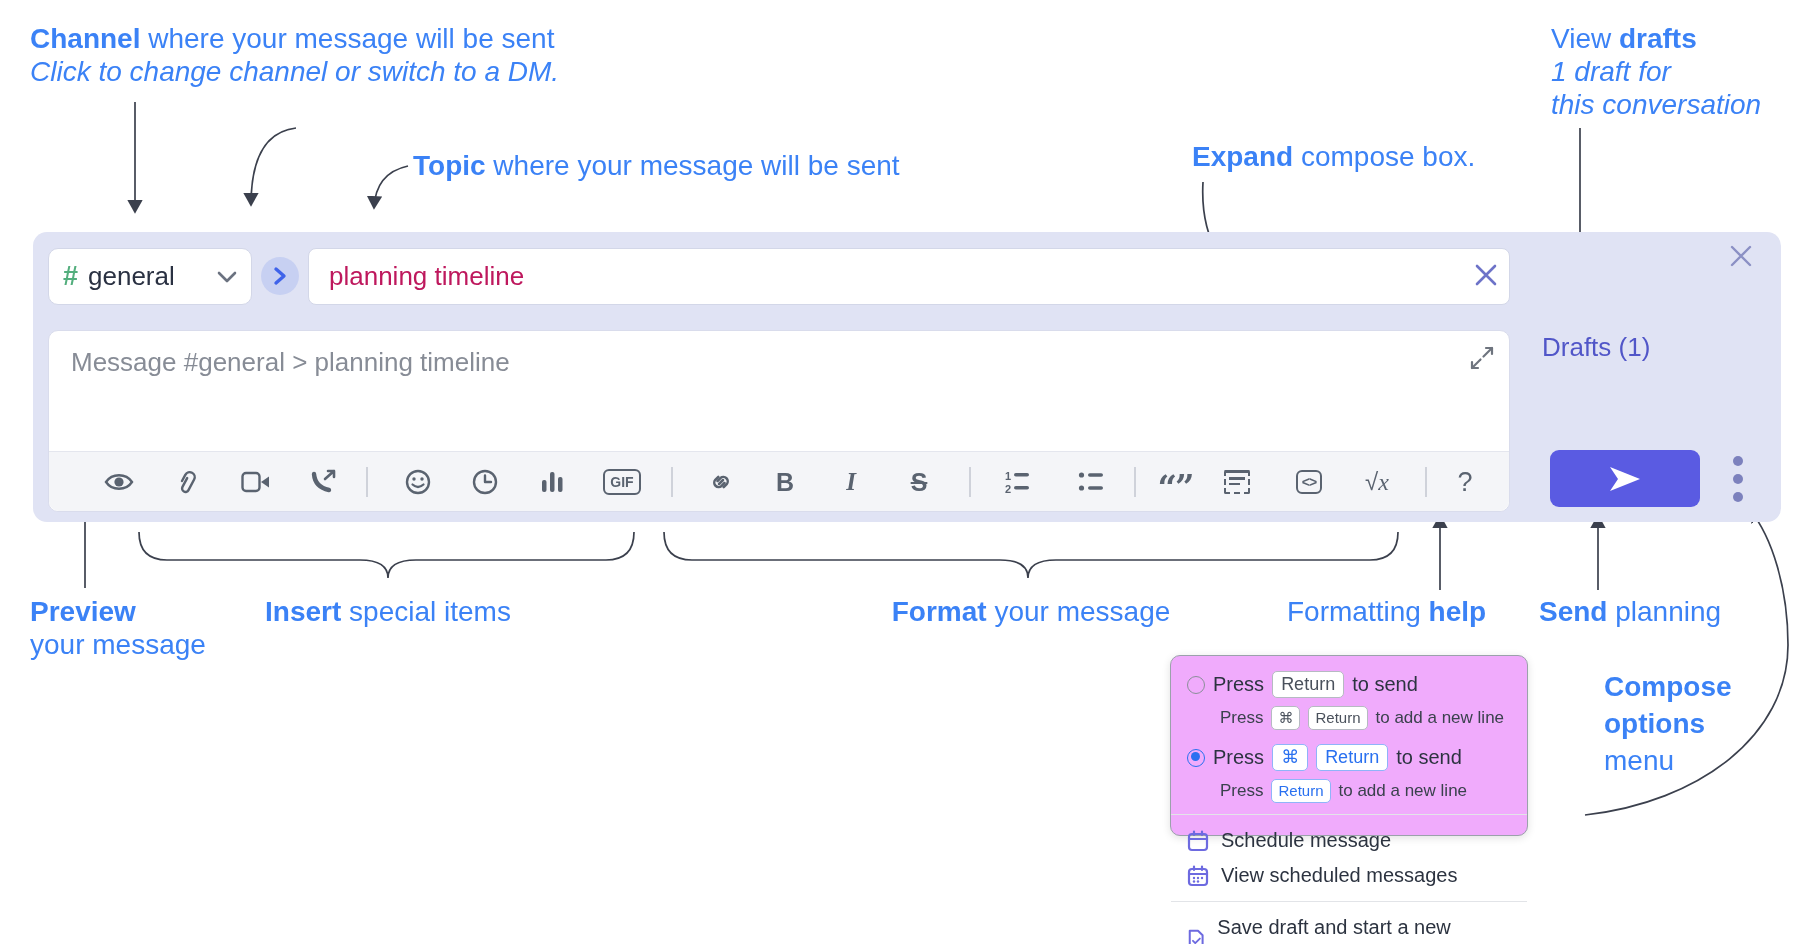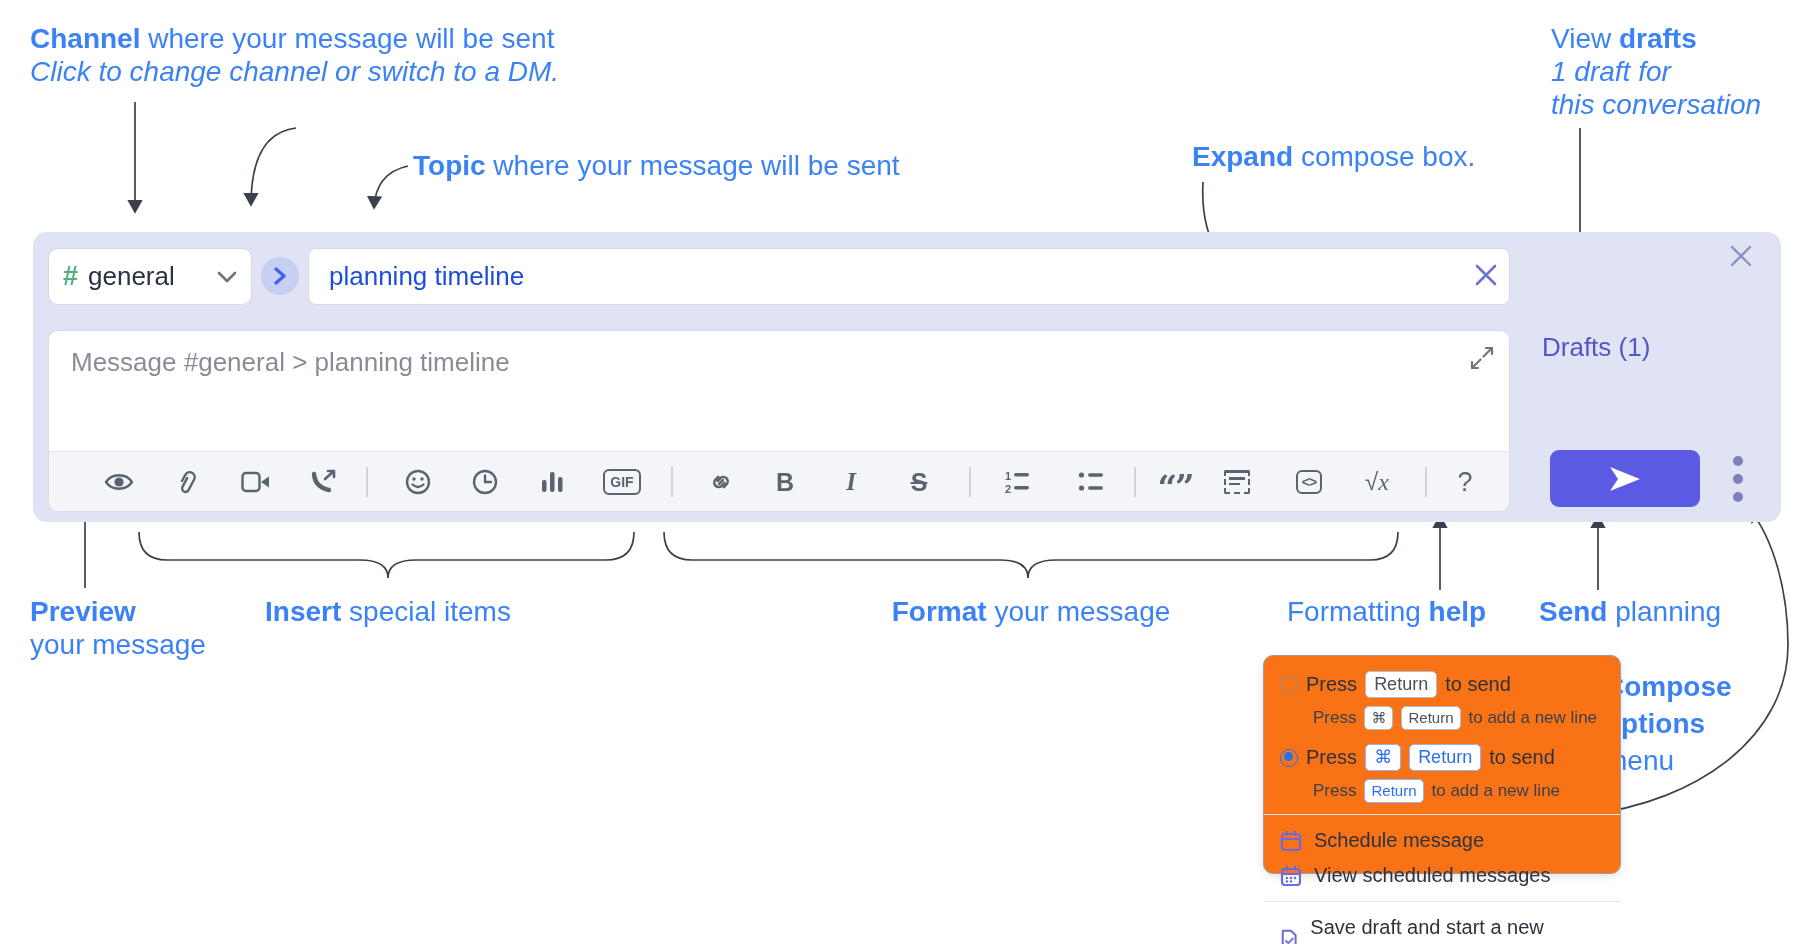--- a/index.html
+++ b/index.html
@@ -18,21 +18,21 @@
   
   #compose { position:absolute; left:33px; top:232px; width:1748px; height:290px;
              background:#e0e3f4; border-radius:14px; }
   .pill { position:absolute; background:#fff; border:1px solid #d3d7e8; border-radius:10px; }
   #channel-pill { left:15px; top:16px; width:204px; height:57px; display:flex; align-items:center; gap:10px; padding:0 14px; cursor:pointer; }
   #channel-pill .hash { color:#53ae7d; font-weight:700; font-size:27px; }
   #channel-pill .chan-name { font-size:26px; color:#2a3142; flex:1; }
   #goto-btn { position:absolute; left:228px; top:25px; width:38px; height:38px; border-radius:50%;
               background:#c7d0f2; border:none; display:flex; align-items:center; justify-content:center; cursor:pointer; }
   #topic-input { position:absolute; left:275px; top:16px; width:1202px; height:57px; border:1px solid #d3d7e8;
-                 border-radius:8px; background:#fff; font-size:26px; color:#1d4ed8; padding:0 56px 0 20px;
+                 border-radius:8px; background:#fff; font-size:26px; color:#be185d; padding:0 56px 0 20px;
                  font-family:inherit; outline:none; }
   .xbtn { position:absolute; background:none; border:none; cursor:pointer; line-height:0; }
 
   #msg-wrap { position:absolute; left:15px; top:98px; width:1462px; height:182px; background:#fff;
               border:1px solid #d9dcec; border-radius:10px; }
   #msg-input { position:absolute; left:0; top:0; width:100%; height:120px; border:none; resize:none;
                border-radius:10px 10px 0 0; font-family:inherit; font-size:26px; color:#c2410c;
                padding:16px 36px 0 22px; outline:none; background:transparent; }
   #msg-input::placeholder { color:#878c96; opacity:1; }
   #expand-btn { position:absolute; right:14px; top:14px; }
@@ -58,21 +58,21 @@
 
   #drafts-link { position:absolute; left:1509px; top:100px; font-size:26px; color:#5156c8; cursor:pointer;
                  background:none; border:none; font-family:inherit; }
   #send-btn { position:absolute; left:1517px; top:218px; width:150px; height:57px; border:none; border-radius:9px;
               background:#5a5be2; cursor:pointer; display:flex; align-items:center; justify-content:center; }
   #opt-btn { position:absolute; left:1688px; top:222px; width:34px; height:50px; background:none; border:none;
              cursor:pointer; display:flex; flex-direction:column; align-items:center; justify-content:center; gap:8px; }
   #opt-btn i { width:10px; height:10px; border-radius:50%; background:#7c81bd; }
 
   
-  #popup { position:absolute; left:1263px; top:655px; width:358px; height:219px; background:#f97316;
+  #popup { position:absolute; left:1170px; top:655px; width:358px; height:181px; background:#f0abfc;
            border:1.5px solid #9ba1ab; border-radius:10px; box-shadow:0 2px 8px rgba(0,0,0,.12);
            padding:12px 0; font-size:20px; color:#2c3340; }
   .prow { display:flex; align-items:center; gap:8px; padding:3px 16px; cursor:pointer; }
   .prow.sub { padding-left:49px; font-size:17px; color:#3a414d; margin-top:2px; margin-bottom:8px;}
   kbd { border:1px solid #b6bac2; border-radius:5px; background:#fff; padding:0 8px; font-family:inherit;
         font-size:18px; color:#4a515c; line-height:25px; display:inline-block; }
   .prow.sub kbd { font-size:15px; line-height:22px; padding:0 6px; }
   kbd.blue { border-color:#8fb4f9; color:#2970f0; }
   .pdivider { height:1px; background:#e2e4e8; margin:8px 0; }
   .mrow { display:flex; align-items:center; gap:12px; padding:6px 16px; cursor:pointer; color:#2c3340; }

